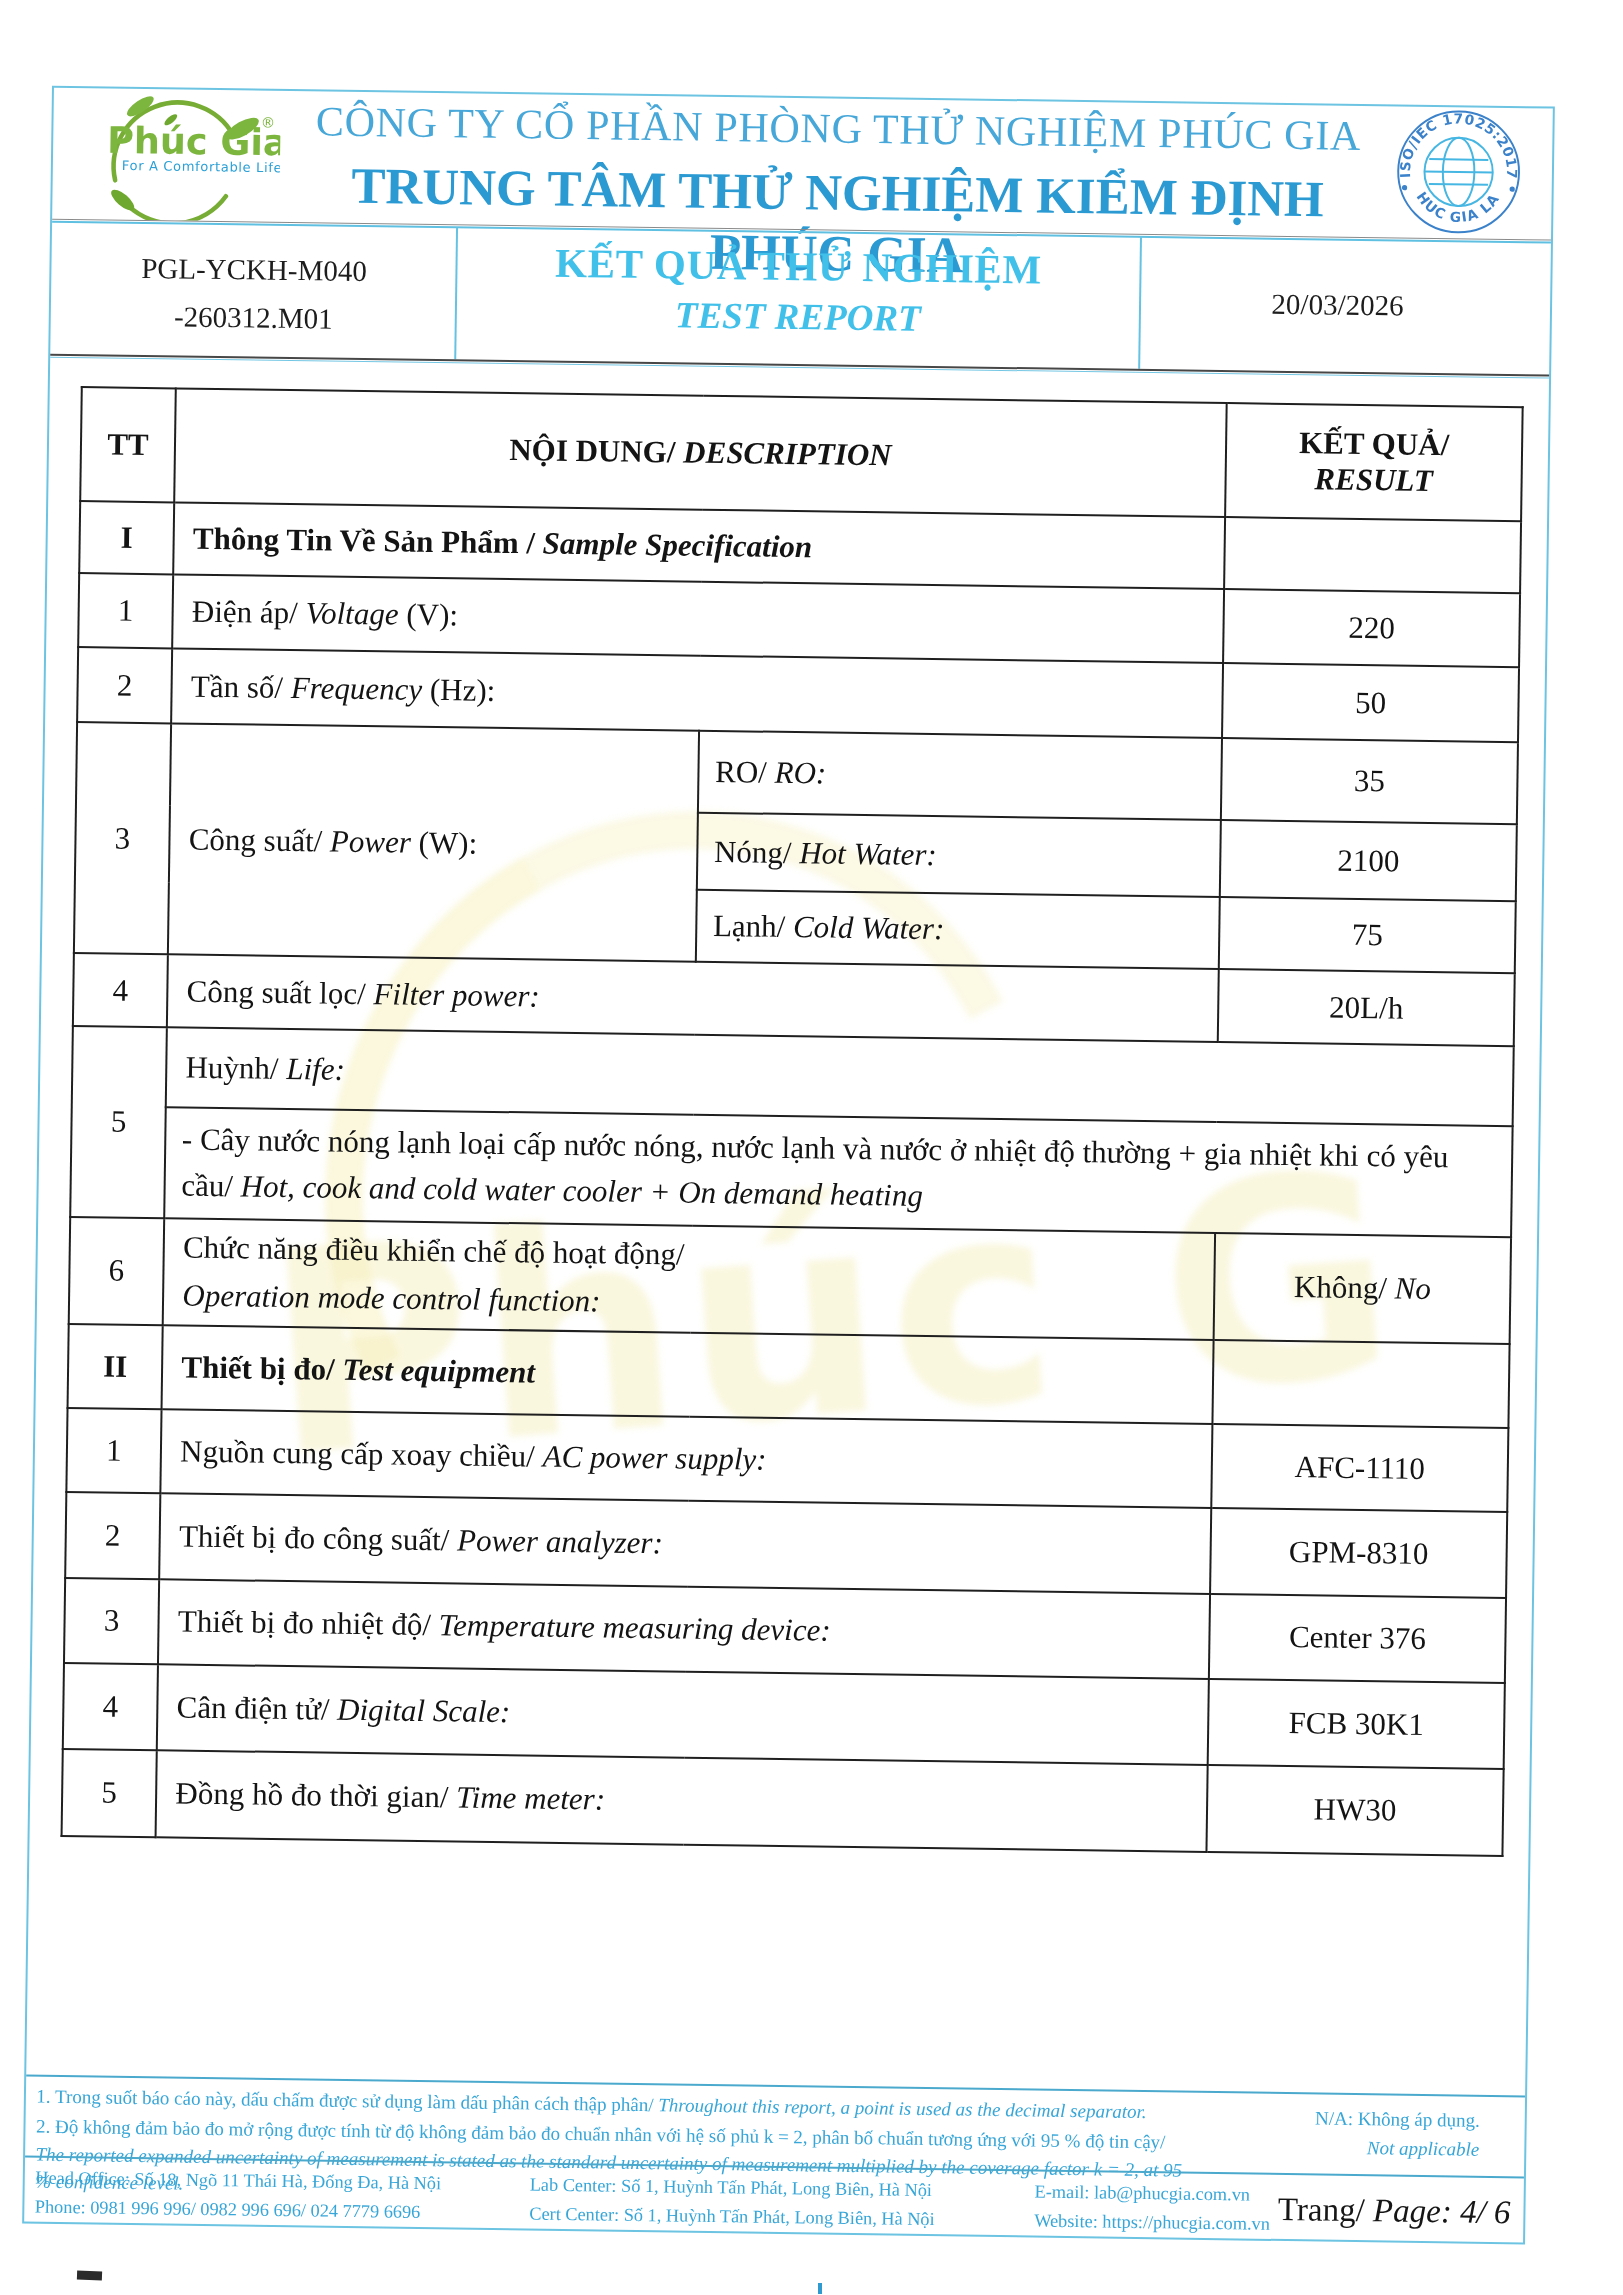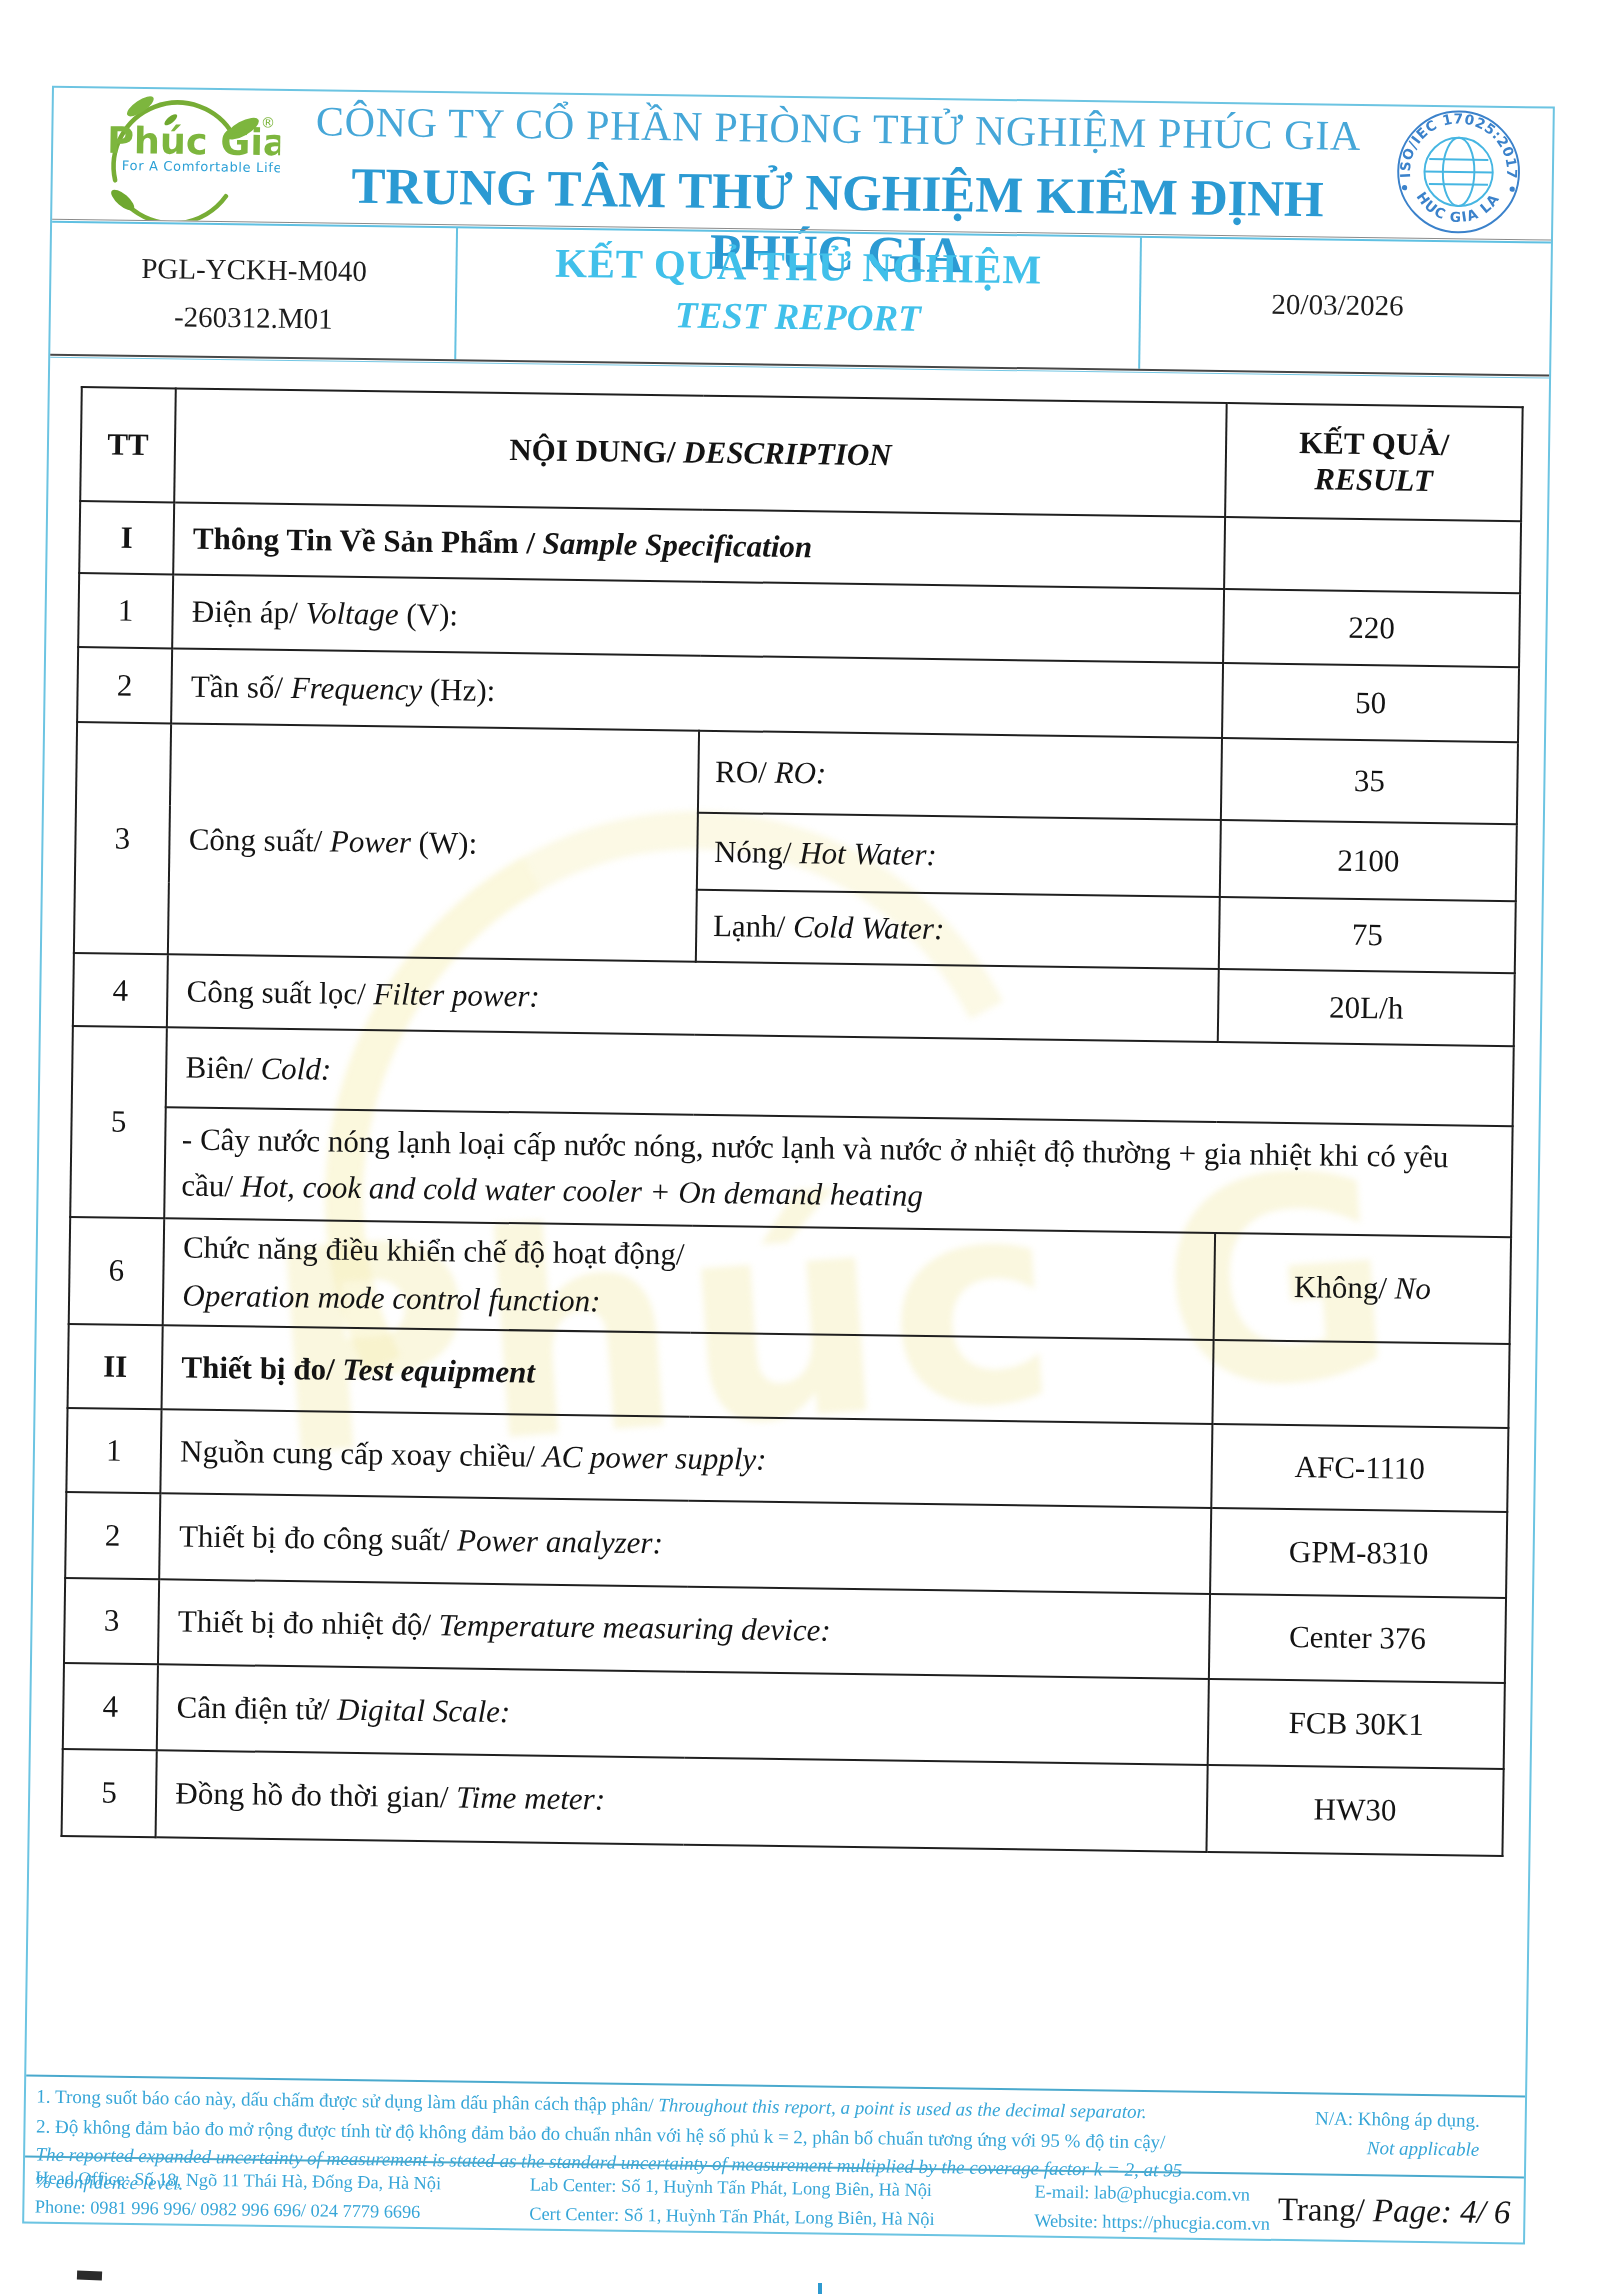--- a/index.html
+++ b/index.html
@@ -168,21 +168,21 @@
         <td class="lbl sub"><span>Lạnh/</span> <span class="it">Cold Water:</span></td>
         <td class="res">75</td>
       </tr>
       <tr style="height:73px">
         <td class="tt">4</td>
         <td class="lbl" colspan="2"><span>Công suất lọc/</span> <span class="it">Filter power:</span></td>
         <td class="res">20L/h</td>
       </tr>
       <tr style="height:80px">
         <td class="tt" rowspan="2">5</td>
-        <td class="lbl" colspan="3"><span>Biên/</span> <span class="it">Cold:</span></td>
+        <td class="lbl" colspan="3"><span>Huỳnh/</span> <span class="it">Life:</span></td>
       </tr>
       <tr style="height:99px">
         <td class="desc" colspan="3"><span>- Cây nước nóng lạnh loại cấp nước nóng, nước lạnh và nước ở nhiệt độ thường + gia nhiệt khi có yêu cầu/</span> <span class="it">Hot, cook and cold water cooler + On demand heating</span></td>
       </tr>
       <tr style="height:107px">
         <td class="tt">6</td>
         <td class="lbl two-line" colspan="2">
               <div>Chức năng điều khiển chế độ hoạt động/</div>
               <div class="it">Operation mode control function:</div>
             </td>

